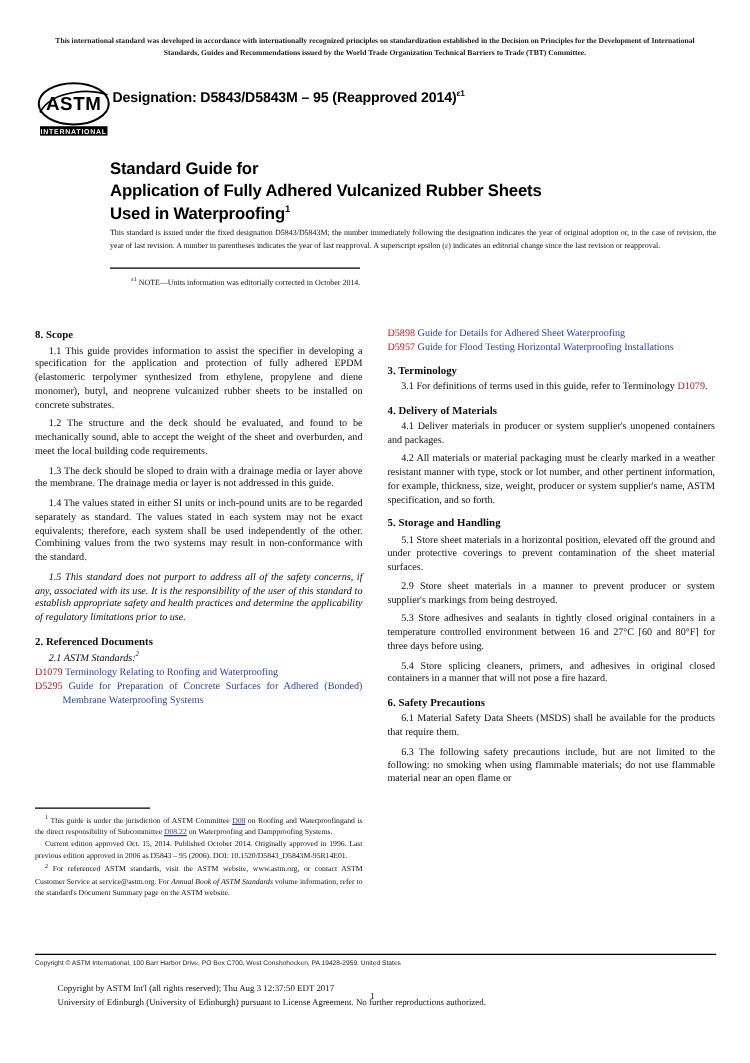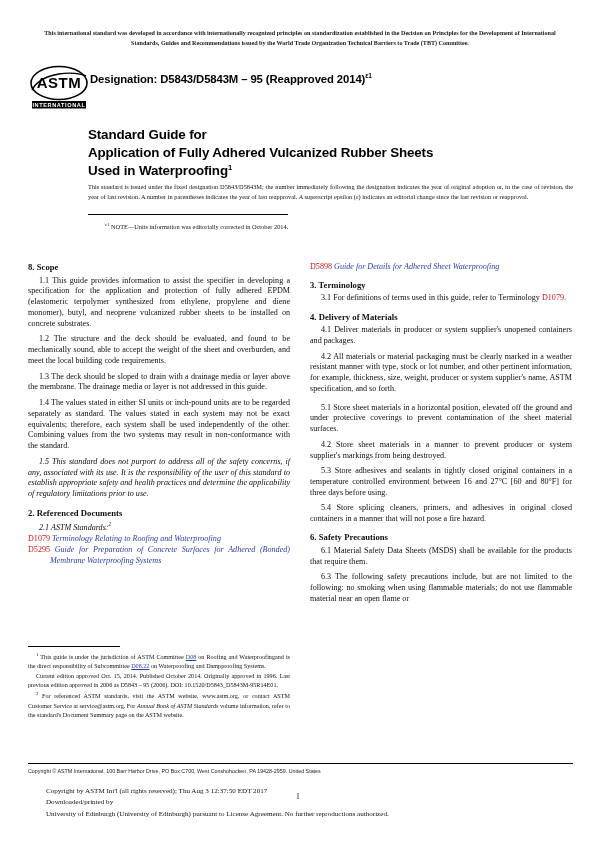--- a/index.html
+++ b/index.html
@@ -153,21 +153,21 @@
   p.italic { font-style: italic; }
   .hang {
     margin: 0;
     padding-left: 22px;
     text-indent: -22px;
     text-align: justify;
   }
   sup.fn { font-size: 5.6px; vertical-align: super; }
 
   .std-num { color: #c2181b; }
-  .std-title { color: #2b3fa5; font-style: italic; }
+  .std-title { color: #2b3fa5; }
   .red-link { color: #c2181b; }
 
   
   .fn-rule {
     position: absolute;
     left: 28px;
     top: 646px;
     width: 92px;
     border-top: 0.6px solid #000;
   }
@@ -269,51 +269,53 @@
     <p class="hang"><span class="std-num">D1079</span>
       <span class="std-title">Terminology Relating to Roofing and Waterproofing</span></p>
     <p class="hang"><span class="std-num">D5295</span>
       <span class="std-title">Guide for Preparation of Concrete Surfaces for Adhered (Bonded) Membrane Waterproofing Systems</span></p>
   </div>
 
   <div class="col col-right">
 
     <p class="hang"><span class="std-num">D5898</span>
       <span class="std-title">Guide for Details for Adhered Sheet Waterproofing</span></p>
+    <p class="hang"><span class="std-num">D5957</span>
+      <span class="std-title">Guide for Flood Testing Horizontal Waterproofing Installations</span></p>
 
     <div class="sec-spacer"></div>
     <h2 class="sec">3. Terminology</h2>
     <p class="para"><span>3.1 For definitions of terms used in this guide, refer to Terminology </span><span class="red-link">D1079</span><span>.</span></p>
 
     <div class="sec-spacer"></div>
     <h2 class="sec">4. Delivery of Materials</h2>
     <p class="para">4.1 Deliver materials in producer or system supplier's unopened containers and packages.</p>
     <p class="para gap">4.2 All materials or material packaging must be clearly marked in a weather resistant manner with type, stock or lot number, and other pertinent information, for example, thickness, size, weight, producer or system supplier's name, ASTM specification, and so forth.</p>
 
     <div class="sec-spacer"></div>
+    <h2 class="sec">5. Storage and Handling</h2>
     <p class="para">5.1 Store sheet materials in a horizontal position, elevated off the ground and under protective coverings to prevent contamination of the sheet material surfaces.</p>
-    <p class="para gap">4.2 Store sheet materials in a manner to prevent producer or system supplier's markings from being destroyed.</p>
+    <p class="para gap">2.9 Store sheet materials in a manner to prevent producer or system supplier's markings from being destroyed.</p>
     <p class="para gap">5.3 Store adhesives and sealants in tightly closed original containers in a temperature controlled environment between 16 and 27°C [60 and 80°F] for three days before using.</p>
     <p class="para gap">5.4 Store splicing cleaners, primers, and adhesives in original closed containers in a manner that will not pose a fire hazard.</p>
 
     <div class="sec-spacer"></div>
     <h2 class="sec">6. Safety Precautions</h2>
     <p class="para">6.1 Material Safety Data Sheets (MSDS) shall be available for the products that require them.</p>
     <p class="para gap">6.3 The following safety precautions include, but are not limited to the following: no smoking when using flammable materials; do not use flammable material near an open flame or</p>
   </div>
 
   <div class="fn-rule"></div>
   <div class="footnotes">
     <p class="fn-first"><sup>1</sup> <span>This guide is under the jurisdiction of ASTM Committee </span><span class="fnlink">D08</span><span> on Roofing and Waterproofingand is the direct responsibility of Subcommittee </span><span class="fnlink">D08.22</span><span> on Waterproofing and Dampproofing Systems.</span></p>
     <p>Current edition approved Oct. 15, 2014. Published October 2014. Originally approved in 1996. Last previous edition approved in 2006 as D5843 – 95 (2006). DOI: 10.1520/D5843_D5843M-95R14E01.</p>
     <p><sup>2</sup> <span>For referenced ASTM standards, visit the ASTM website, www.astm.org, or contact ASTM Customer Service at service@astm.org. For </span><i>Annual Book of ASTM Standards</i><span> volume information, refer to the standard's Document Summary page on the ASTM website.</span></p>
   </div>
 
   <div class="bottom-rule"></div>
   <div class="copyright">Copyright © ASTM International, 100 Barr Harbor Drive, PO Box C700, West Conshohocken, PA 19428-2959. United States</div>
   <div class="dl-block">
     <div>Copyright by ASTM Int'l (all rights reserved); Thu Aug  3 12:37:50 EDT 2017</div>
-    <div>Downloaded/printed by</div>
     <div>University of Edinburgh (University of Edinburgh) pursuant to License Agreement. No further reproductions authorized.</div>
   </div>
   <div class="pagenum">1</div>
 
 </div>
 
 </body></html>

